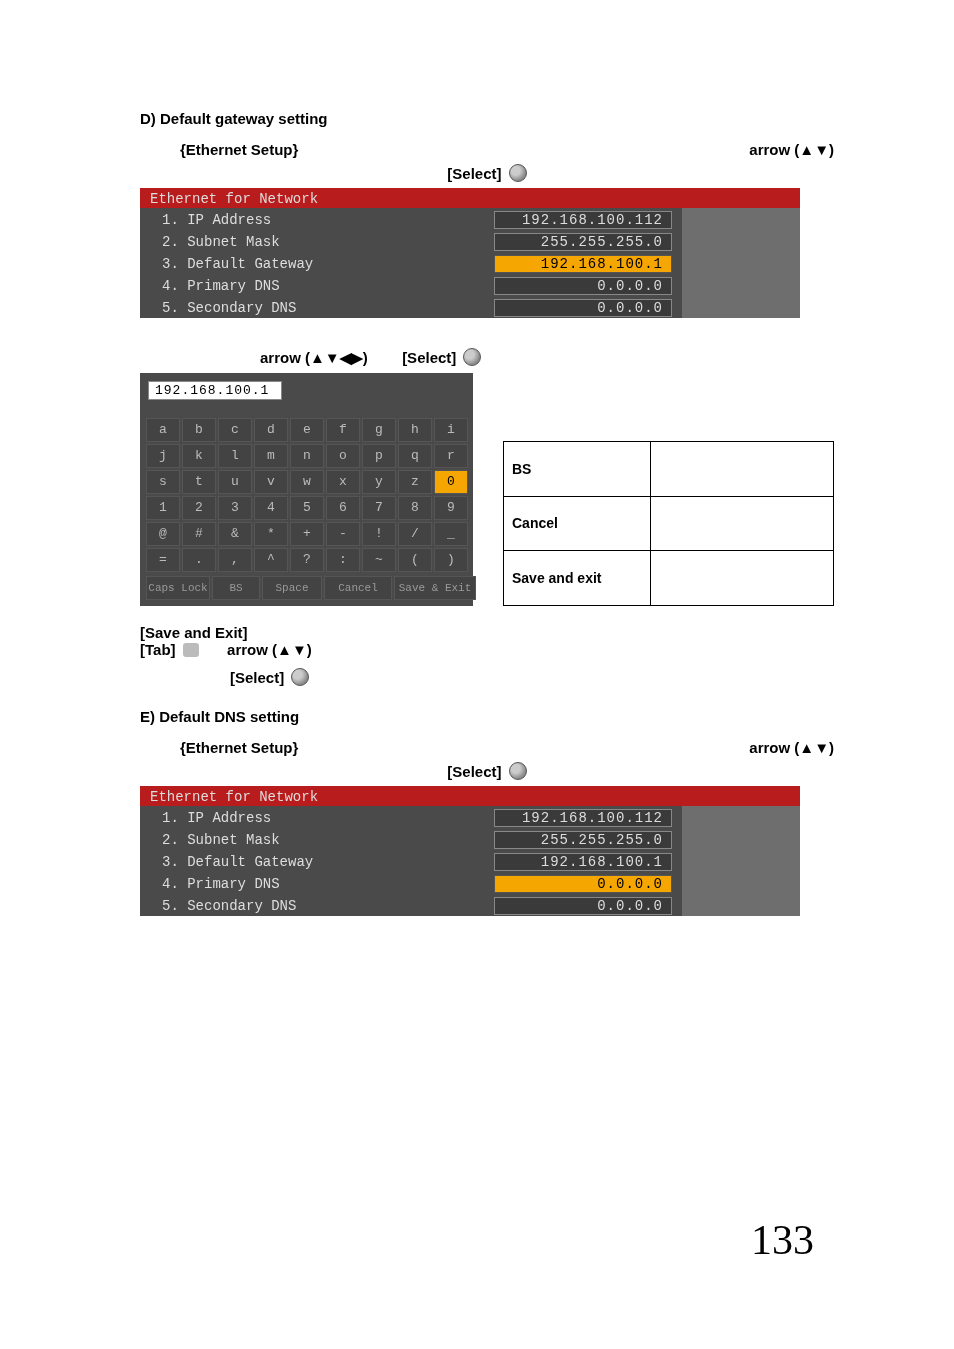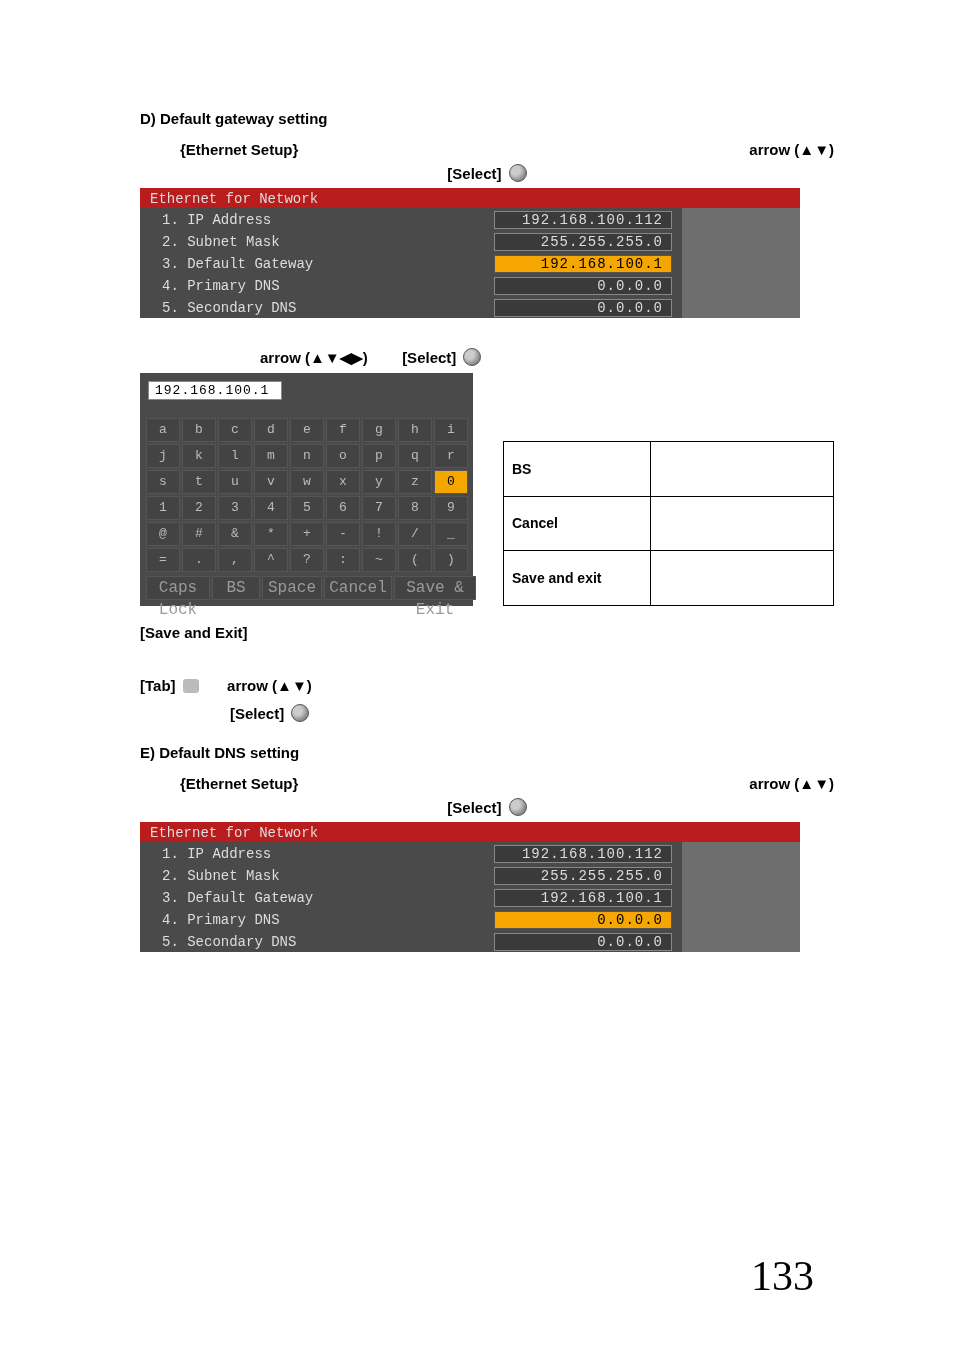--- a/index.html
+++ b/index.html
@@ -13,21 +13,20 @@
   }
   .page {
     padding: 110px 120px 40px 140px;
   }
   .bold { font-weight: bold; }
   .row {
     display: flex;
     justify-content: space-between;
     align-items: baseline;
     margin: 14px 0 4px 0;
-    gap: 36px;
   }
   .indent1 { margin-left: 40px; }
   .center-line { text-align: center; margin: 6px 0; }
 
   .icon-disc {
     display: inline-block;
     width: 16px; height: 16px;
     border: 1px solid #555;
     border-radius: 50%;
     background: radial-gradient(circle at 35% 35%, #ccc 30%, #888 70%);
@@ -107,21 +106,21 @@
     gap: 2px;
     margin-top: 4px;
     padding: 0 2px 2px 2px;
   }
   .kbd-btn {
     height: 22px;
     line-height: 22px;
     text-align: center;
     border: 1px solid #555;
     background: #434343;
-    font-size: 16px;
+    font-size: 11px;
     color: #9a9a9a;
   }
 
   .kbd-wrap {
     display: flex;
     align-items: stretch;
     gap: 30px;
     margin-bottom: 18px;
   }
   .func-table {

